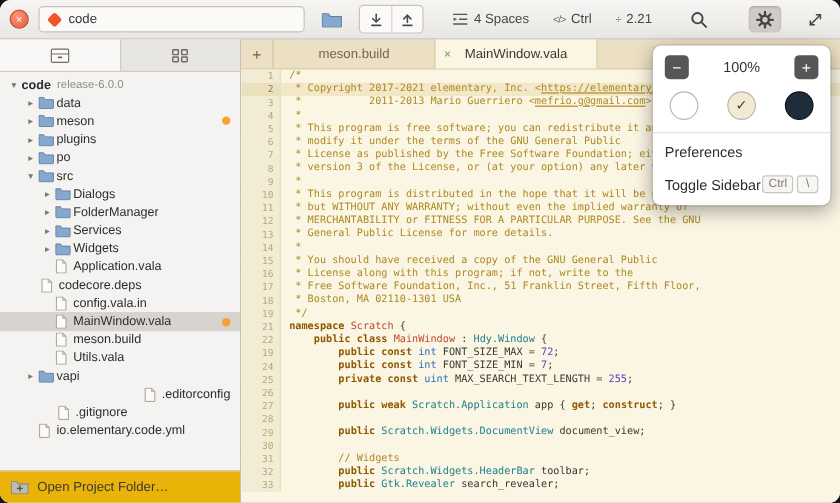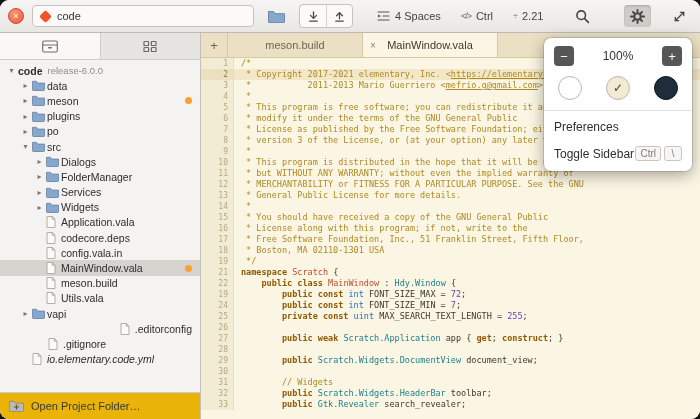--- a/index.html
+++ b/index.html
@@ -291,21 +291,21 @@
           <div class="tree-row" style="padding-left: 33px;">
             <span class="expander"></span>
             <span class="tree-icon">
               <svg width="10" height="12" viewBox="0 0 10 12">
                 <path d="M1 0.5 h5.2 l2.8 2.8 v8.2 h-8 z" fill="#fcfbf7" stroke="#a09d94" stroke-width="0.8"></path>
                 <path d="M6.2 0.5 l2.8 2.8 h-2.8 z" fill="#d8d5cb" stroke="#a09d94" stroke-width="0.6"></path>
               </svg>
             </span>
             <span class="tree-label">Application.vala</span>
           </div>
-          <div class="tree-row" style="padding-left: 33px;">
+          <div class="tree-row" style="padding-left: 21px;">
             <span class="expander"></span>
             <span class="tree-icon">
               <svg width="10" height="12" viewBox="0 0 10 12">
                 <path d="M1 0.5 h5.2 l2.8 2.8 v8.2 h-8 z" fill="#fcfbf7" stroke="#a09d94" stroke-width="0.8"></path>
                 <path d="M6.2 0.5 l2.8 2.8 h-2.8 z" fill="#d8d5cb" stroke="#a09d94" stroke-width="0.6"></path>
               </svg>
             </span>
             <span class="tree-label">codecore.deps</span>
           </div>
           <div class="tree-row" style="padding-left: 33px;">
@@ -371,21 +371,21 @@
           <div class="tree-row" style="padding-left: 35px;">
             <span class="expander"></span>
             <span class="tree-icon">
               <svg width="10" height="12" viewBox="0 0 10 12">
                 <path d="M1 0.5 h5.2 l2.8 2.8 v8.2 h-8 z" fill="#fcfbf7" stroke="#a09d94" stroke-width="0.8"></path>
                 <path d="M6.2 0.5 l2.8 2.8 h-2.8 z" fill="#d8d5cb" stroke="#a09d94" stroke-width="0.6"></path>
               </svg>
             </span>
             <span class="tree-label">.gitignore</span>
           </div>
-          <div class="tree-row" style="padding-left: 19px; font-style: italic;">
+          <div class="tree-row" style="padding-left: 19px;">
             <span class="expander"></span>
             <span class="tree-icon">
               <svg width="10" height="12" viewBox="0 0 10 12">
                 <path d="M1 0.5 h5.2 l2.8 2.8 v8.2 h-8 z" fill="#fcfbf7" stroke="#a09d94" stroke-width="0.8"></path>
                 <path d="M6.2 0.5 l2.8 2.8 h-2.8 z" fill="#d8d5cb" stroke="#a09d94" stroke-width="0.6"></path>
               </svg>
             </span>
             <span class="tree-label">io.elementary.code.yml</span>
           </div>
         </div>

